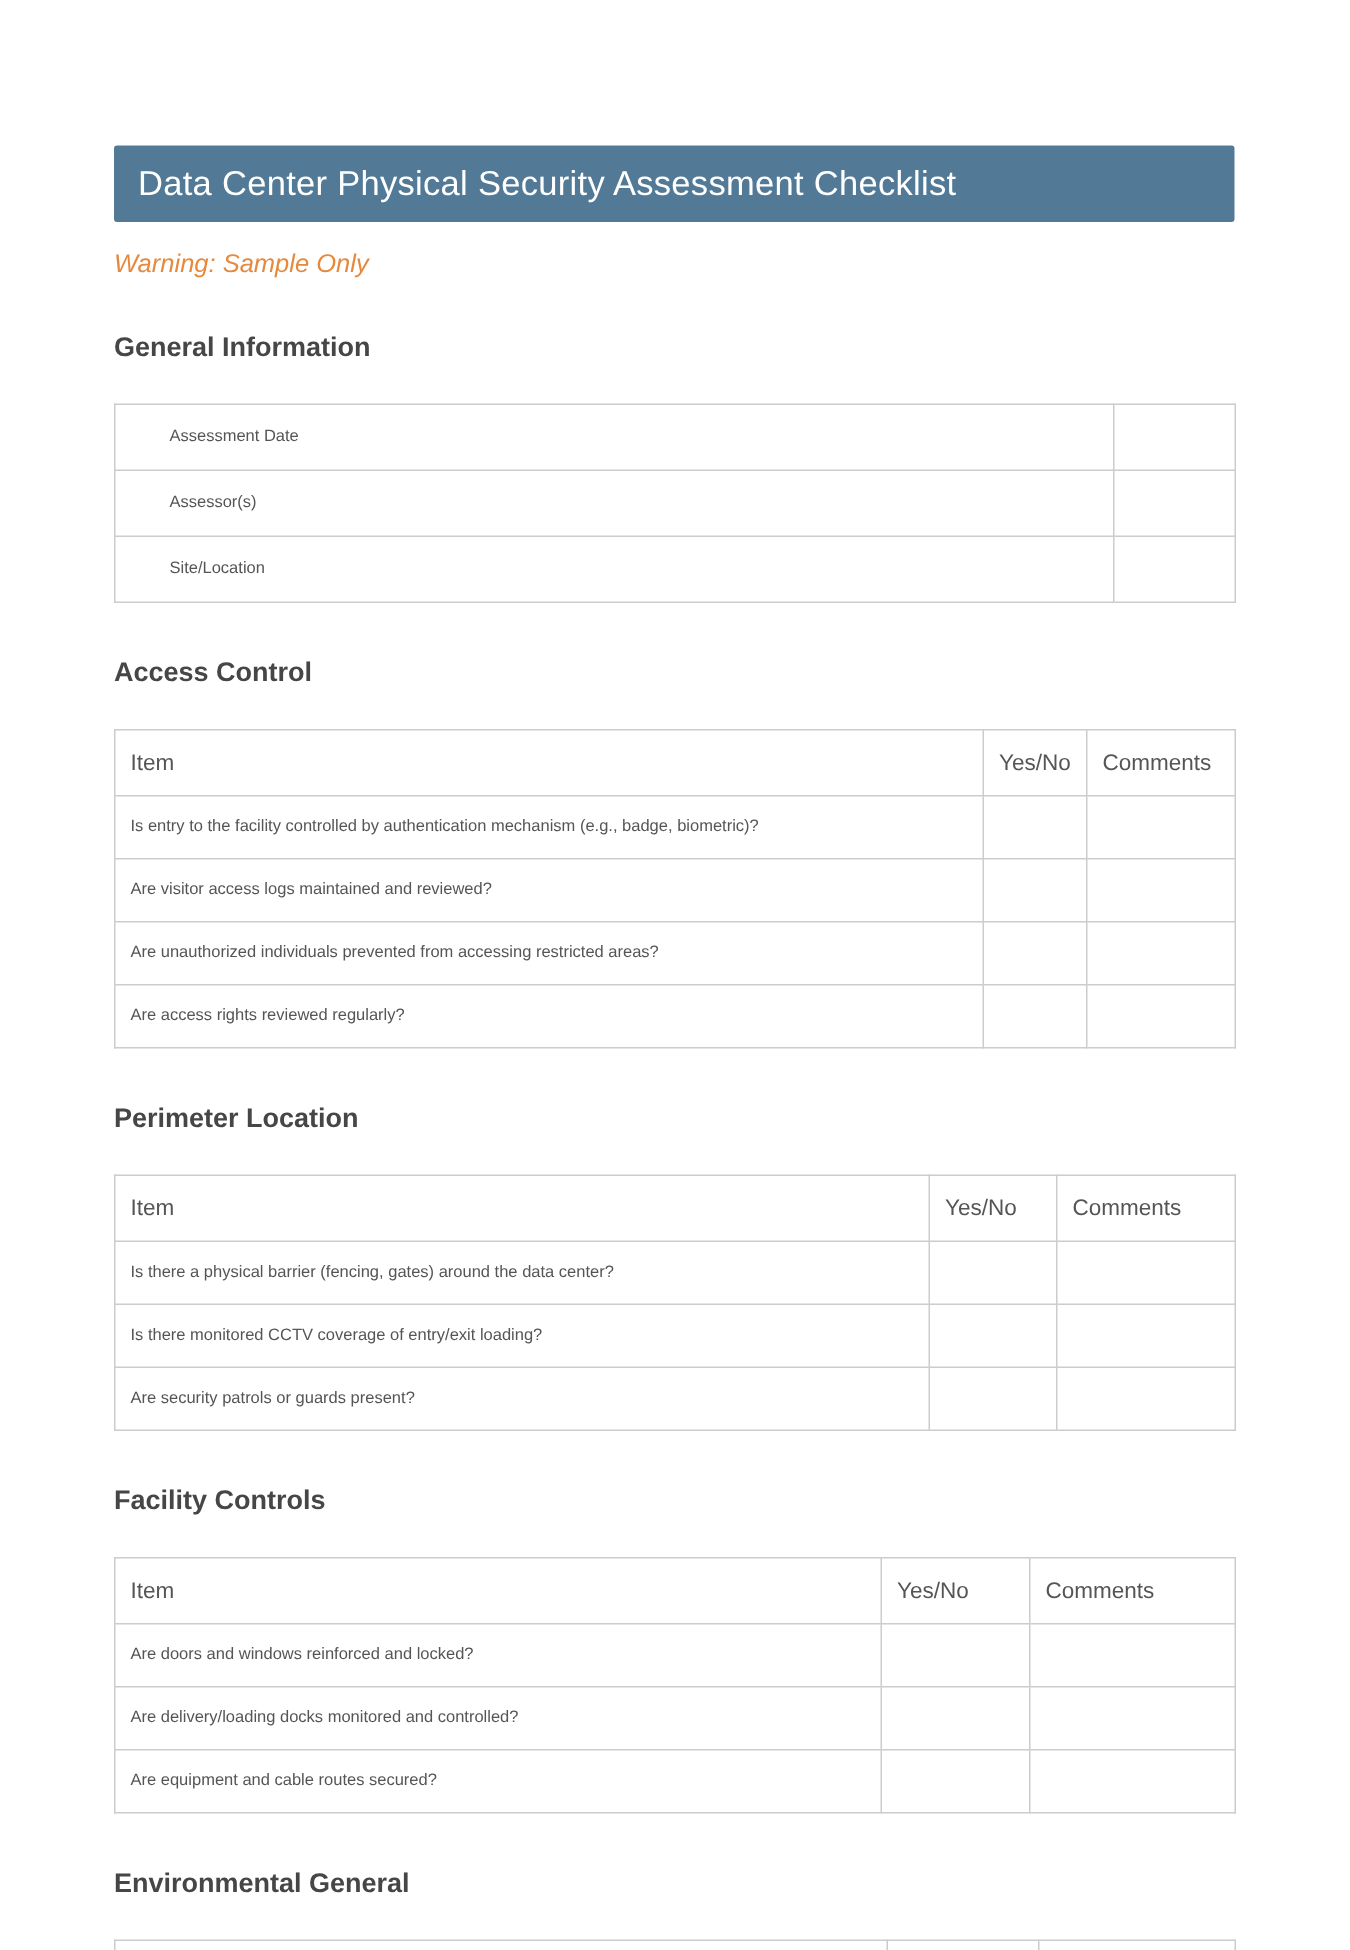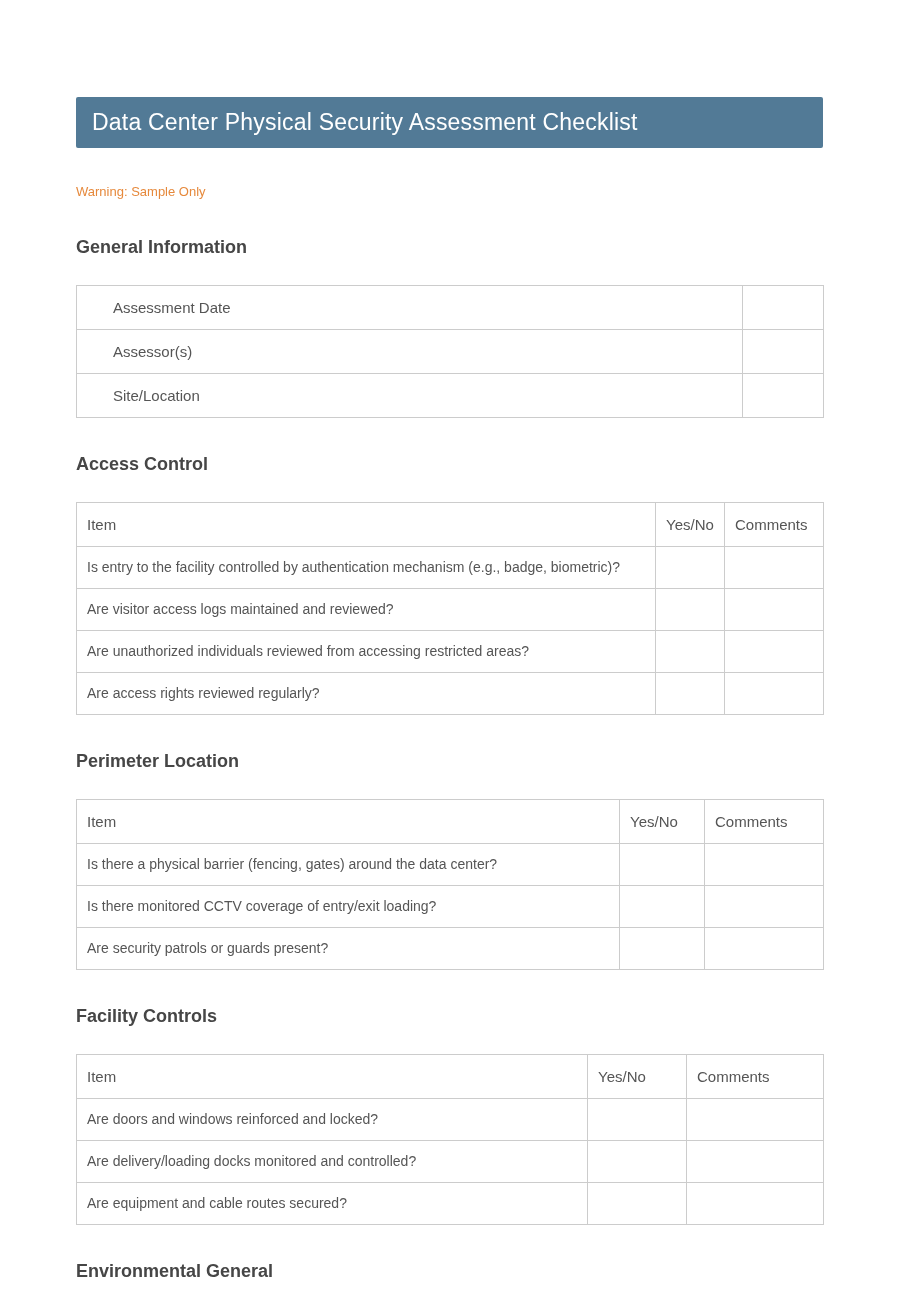--- a/index.html
+++ b/index.html
@@ -19,39 +19,39 @@
   }
   .banner{
     background:var(--banner-bg);height:51px;border-radius:2px;
     display:flex;align-items:center;padding:0 16px;
   }
   .banner h1{
     margin:0;font-size:23px;font-weight:400;color:var(--banner-text);
     letter-spacing:0.2px;white-space:nowrap;
   }
   .warning{
-    margin:34px 0 0;font-size:13px;line-height:19px;
-    color:var(--warning-text);
+    margin:18px 0 0;font-size:17px;line-height:19px;
+    font-style:italic;color:var(--warning-text);
   }
   h2.section-heading{
     margin:34px 0 26px;font-size:18px;line-height:24px;
     font-weight:700;color:var(--heading-text);
   }
   table.tbl{
     border-collapse:collapse;table-layout:fixed;width:747px;
   }
   .tbl th,.tbl td{
     border:1px solid var(--table-border);color:var(--cell-text);
     text-align:left;vertical-align:middle;padding:12px 10px;
     overflow:hidden;
   }
   .tbl th{font-weight:400;font-size:15px;line-height:19px;}
   .tbl-general td{font-size:15px;line-height:19px;}
-  .tbl tbody td{font-size:14px;line-height:17px;}
-  .tbl-general tbody td{font-size:15px;line-height:19px;padding-left:36px;}
+  .tbl tbody td{font-size:11px;line-height:17px;}
+  .tbl-general tbody td{font-size:11px;line-height:19px;padding-left:36px;}
 </style>
 </head>
 <body>
 
 <div class="page">
 
   <header class="banner">
     <h1>Data Center Physical Security Assessment Checklist</h1>
   </header>
 
@@ -98,21 +98,21 @@
         <td>Is entry to the facility controlled by authentication mechanism (e.g., badge, biometric)?</td>
         <td></td>
         <td></td>
       </tr>
       <tr>
         <td>Are visitor access logs maintained and reviewed?</td>
         <td></td>
         <td></td>
       </tr>
       <tr>
-        <td>Are unauthorized individuals reviewed from accessing restricted areas?</td>
+        <td>Are unauthorized individuals prevented from accessing restricted areas?</td>
         <td></td>
         <td></td>
       </tr>
       <tr>
         <td>Are access rights reviewed regularly?</td>
         <td></td>
         <td></td>
       </tr>
     </tbody>
   </table>

